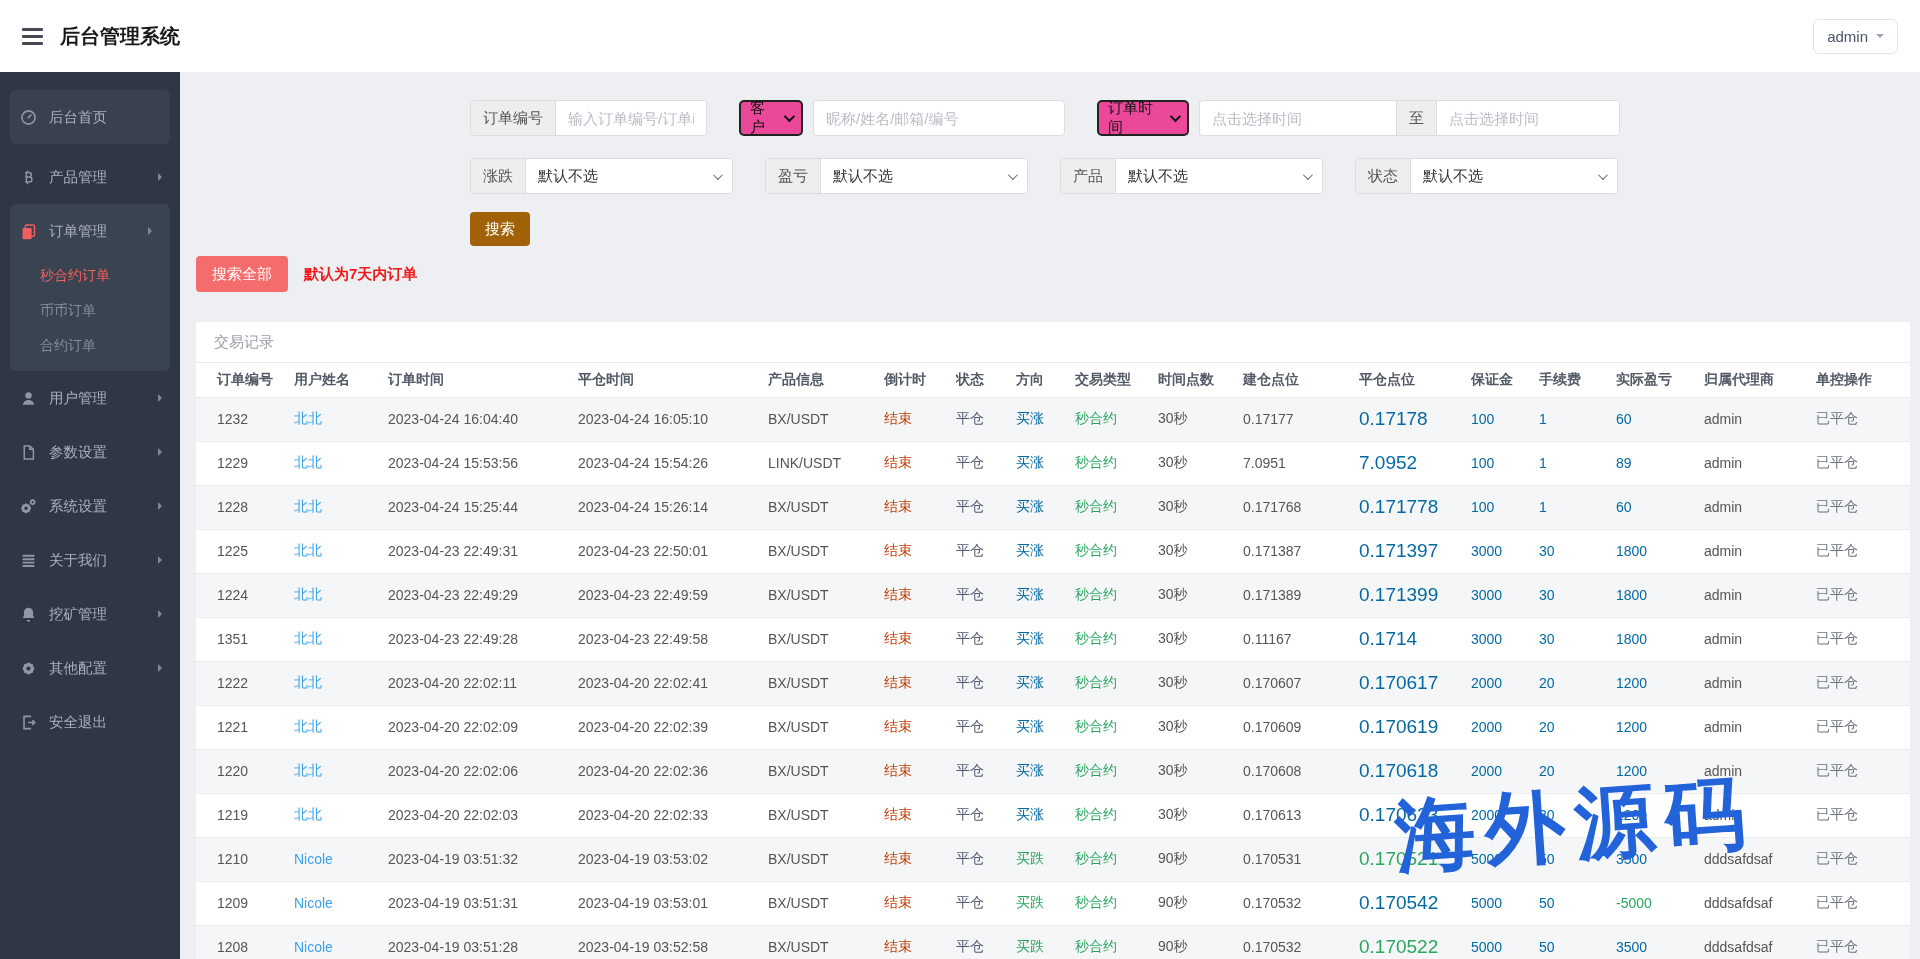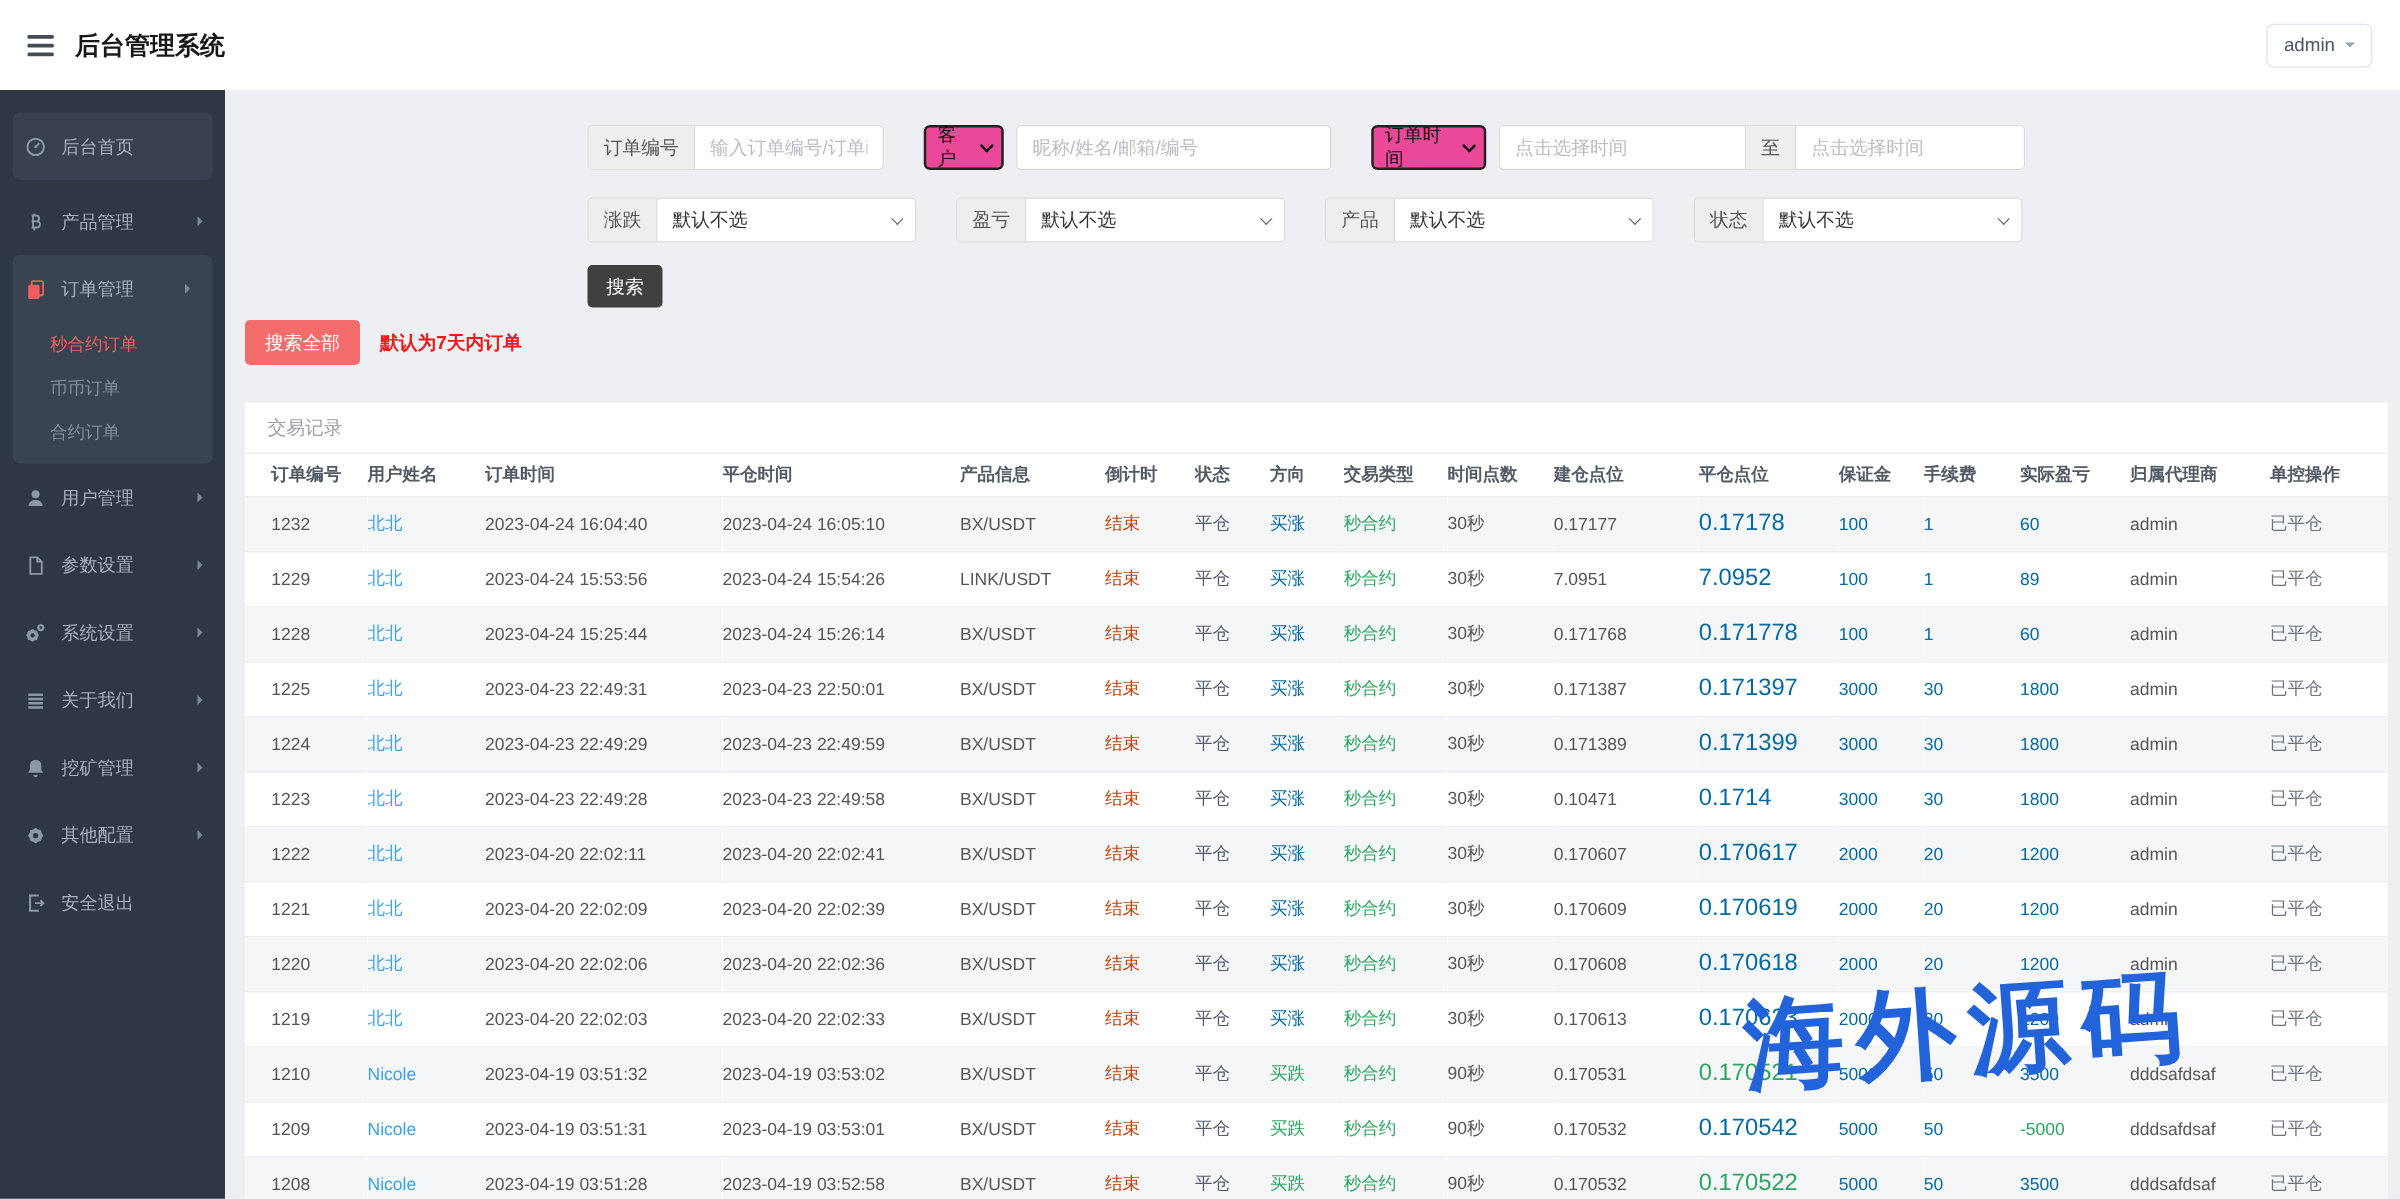--- a/index.html
+++ b/index.html
@@ -46,21 +46,21 @@
     display:flex; align-items:center; justify-content:space-between; padding:0 9px;
     font-size:15px; color:#111; cursor:pointer; flex-shrink:0; }
   .chev { width:8px; height:8px; border-right:2px solid #444; border-bottom:2px solid #444;
     transform:rotate(45deg) translateY(-2px); margin-left:8px; flex-shrink:0; }
   .black-select .chev { border-color:#111; }
   .select-value { display:flex; align-items:center; justify-content:space-between;
     padding:0 12px; background:#fff; font-size:15px; color:#333; width:206px; cursor:pointer; }
   .select-value .chev { width:7px; height:7px; border-width:1.5px; border-color:#666; }
   .joined { display:flex; }
   .mid-addon { border-left:1px solid #dcdcdc; border-right:1px solid #dcdcdc; }
-  .search-btn { margin:18px 0 0 274px; height:34px; padding:2px 15px; background:#404040; color:#fff;
+  .search-btn { margin:18px 0 0 274px; height:34px; padding:2px 15px; background:#a16207; color:#fff;
     border:none; border-radius:4px; font-size:15px; cursor:pointer; display:block;
     font-family:inherit; }
   .searchall-row { margin-top:10px; display:flex; align-items:center; }
   .search-all-btn { height:36px; padding:0 16px; background:#f56c6c; color:#fff; border:none;
     border-radius:4px; font-size:15px; cursor:pointer; font-family:inherit; }
   .notice { margin-left:16px; color:#f11818; font-weight:bold; font-size:15px; }
   
   .card { margin-top:30px; background:#fff; border-radius:2px; }
   .card-title { padding:11px 18px 10px; color:#9b9fa8; font-size:15px; border-bottom:1px solid #e8eaec; }
   table { width:100%; border-collapse:collapse; table-layout:fixed; font-size:14px; color:#555; }
@@ -436,31 +436,31 @@
     <td>30秒</td>
     <td>0.171389</td>
     <td class="f-close c-red">0.171399</td>
     <td class="c-red">3000</td>
     <td class="c-red">30</td>
     <td class="c-red">1800</td>
     <td>admin</td>
     <td class="f-action">已平仓</td>
   </tr>
             <tr>
-    <td>1223</td>
+    <td>1351</td>
     <td class="f-user">北北</td>
     <td>2023-04-23 22:49:28</td>
     <td>2023-04-23 22:49:58</td>
     <td>BX/USDT</td>
     <td class="f-countdown">结束</td>
     <td class="f-status">平仓</td>
     <td class="c-red">买涨</td>
     <td class="f-type">秒合约</td>
     <td>30秒</td>
-    <td>0.10471</td>
+    <td>0.11167</td>
     <td class="f-close c-red">0.1714</td>
     <td class="c-red">3000</td>
     <td class="c-red">30</td>
     <td class="c-red">1800</td>
     <td>admin</td>
     <td class="f-action">已平仓</td>
   </tr>
             <tr class="striped">
     <td>1222</td>
     <td class="f-user">北北</td>

